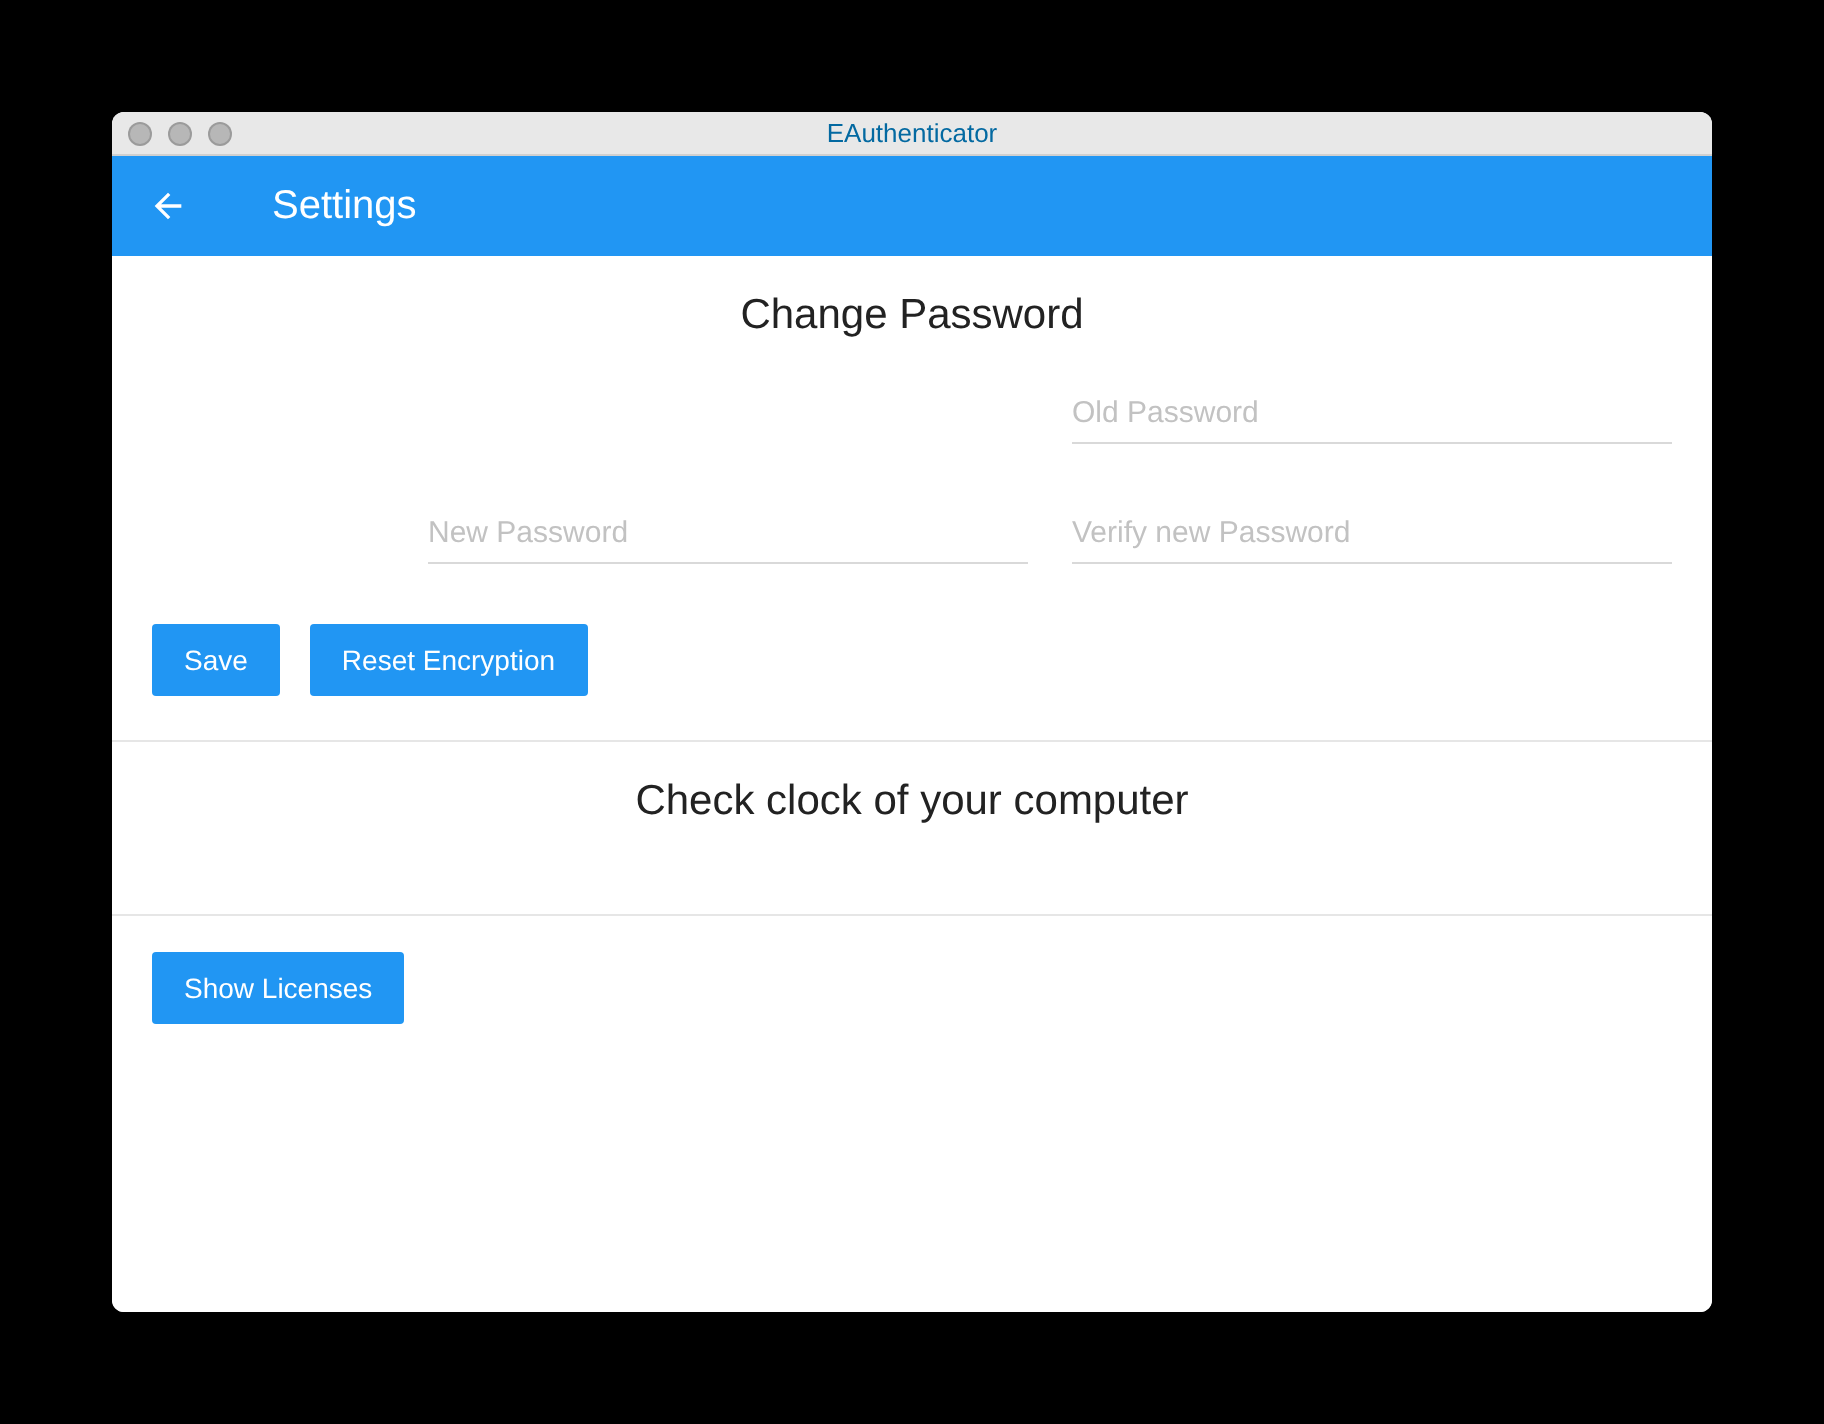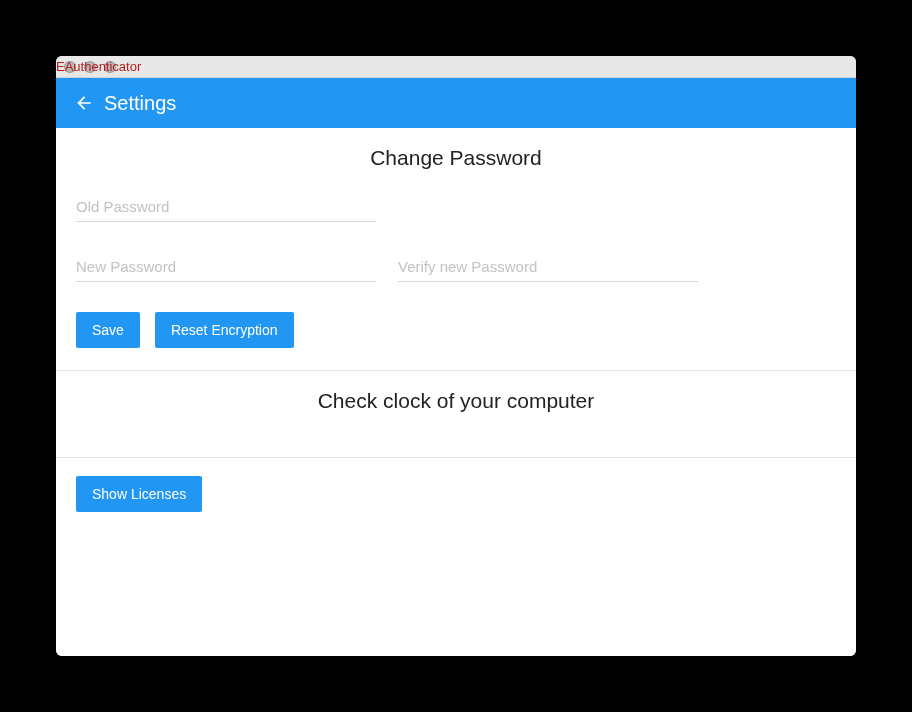--- a/index.html
+++ b/index.html
@@ -37,32 +37,33 @@
   .tl-dot {
     width: 12px;
     height: 12px;
     border-radius: 50%;
     background: #b7b7b7;
     border: 0.5px solid rgba(0,0,0,0.15);
   }
   .titlebar-title {
     position: absolute;
     left: 0; right: 0;
+    text-align: center;
     font-size: 13px;
-    color: #b91c1c;
+    color: #0369a1;
     pointer-events: none;
   }
   .app-header {
     background: #2196f3;
     color: #fff;
     height: 50px;
     display: flex;
     align-items: center;
     padding: 0 16px;
-    gap: 8px;
+    gap: 40px;
   }
   .back-icon {
     width: 24px;
     height: 24px;
     display: flex;
     align-items: center;
     justify-content: center;
     cursor: pointer;
   }
   .back-icon svg { fill: #fff; }
@@ -84,20 +85,21 @@
     font-size: 21px;
     font-weight: 400;
     color: #222;
     margin-bottom: 22px;
     text-align: center;
   }
   .field-row {
     display: flex;
     gap: 22px;
     margin-bottom: 30px;
+    justify-content: flex-end;
   }
   .field {
     width: 300px;
   }
   .text-input {
     width: 100%;
     border: none;
     border-bottom: 1px solid #d9d9d9;
     font-size: 15px;
     padding: 6px 0 6px 0;

